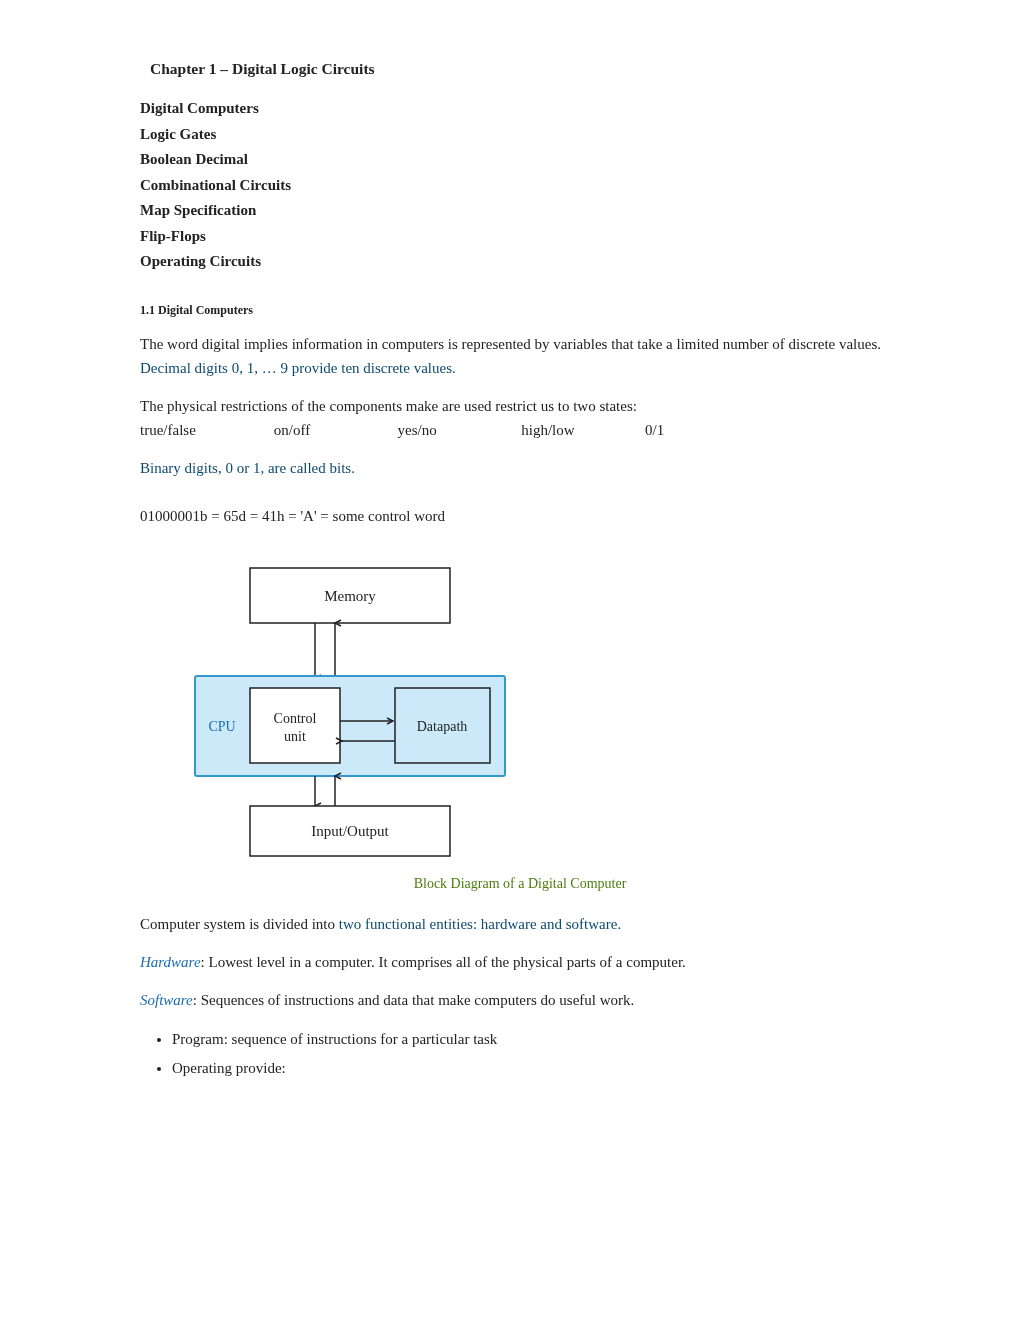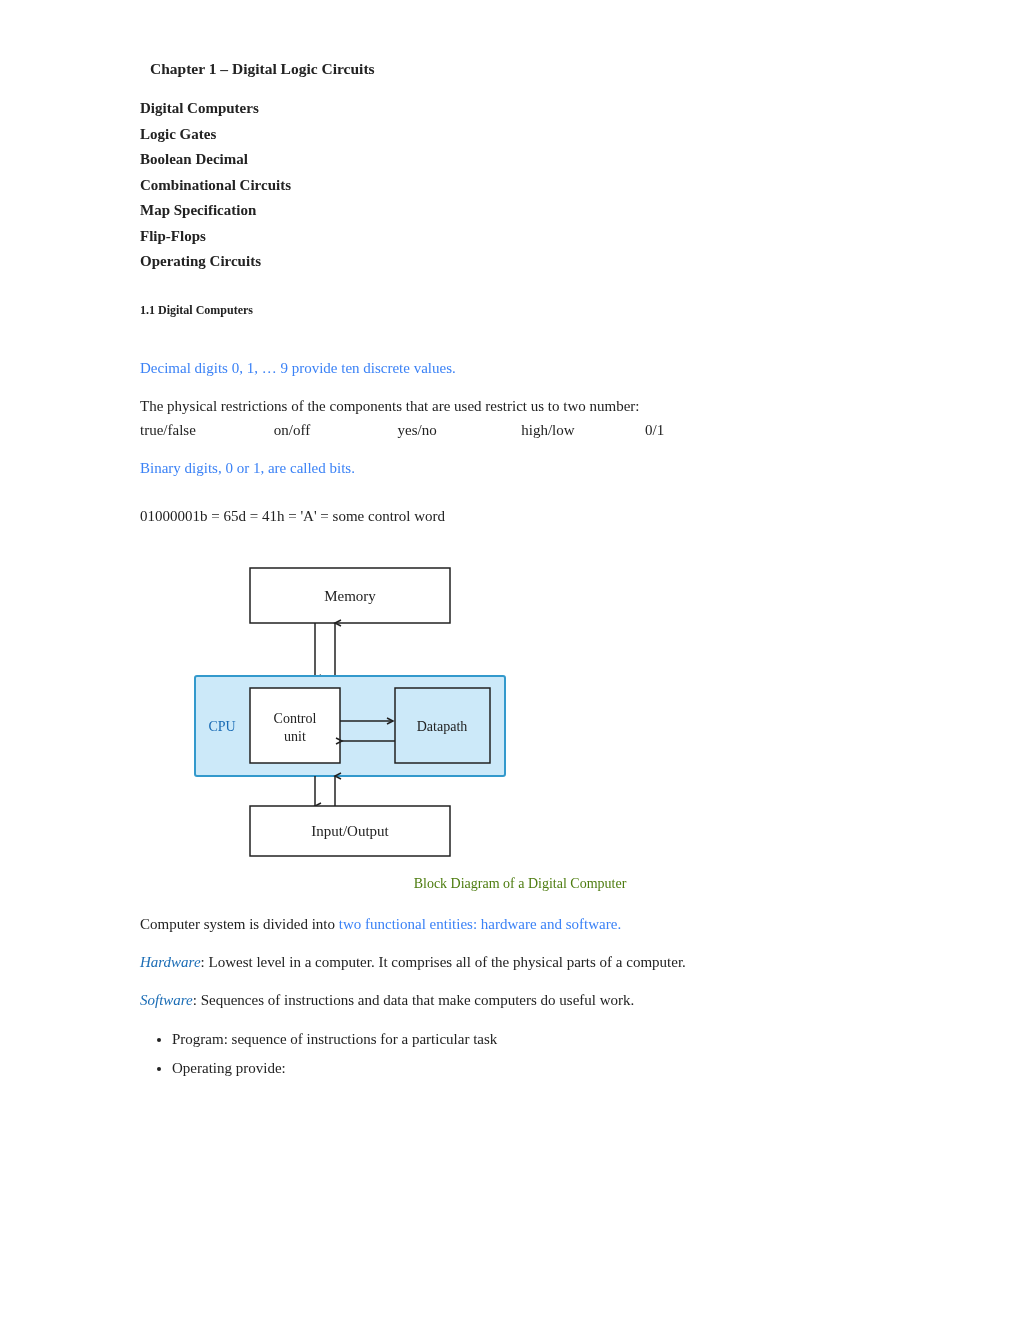--- a/index.html
+++ b/index.html
@@ -37,21 +37,21 @@
       margin-bottom: 14px;
     }
 
     .paragraph {
       margin-bottom: 14px;
       line-height: 1.6;
       font-size: 15px;
     }
 
     .blue-text {
-      color: #3b82f6;
+      color: #0c4a6e;
     }
 
     
     .diagram-container {
       display: flex;
       flex-direction: column;
       margin: 30px 0 10px 0;
     }
 
     .diagram-caption {
@@ -92,26 +92,26 @@
   <p>Boolean Decimal</p>
   <p>Combinational Circuits</p>
   <p>Map Specification</p>
   <p>Flip-Flops</p>
   <p>Operating Circuits</p>
 </div>
 
 <p class="section-title">1.1 Digital Computers</p>
 
 <p class="paragraph">
-  <br>
+  <span>The word digital implies information in computers is represented by variables that take a limited number of discrete values.</span><br>
   <span class="blue-text">Decimal digits 0, 1, … 9 provide ten discrete values.</span>
 </p>
 
 <p class="paragraph">
-  <span>The physical restrictions of the components that are used restrict us to two number:</span><br>
+  <span>The physical restrictions of the components make are used restrict us to two states:</span><br>
   <span style="display:inline-block; width:130px;">true/false</span>
   <span style="display:inline-block; width:120px;">on/off</span>
   <span style="display:inline-block; width:120px;">yes/no</span>
   <span style="display:inline-block; width:120px;">high/low</span>
   <span>0/1</span>
 </p>
 
 <p class="paragraph">
   <span class="blue-text">Binary digits, 0 or 1, are called bits.</span><br>
   <br>

